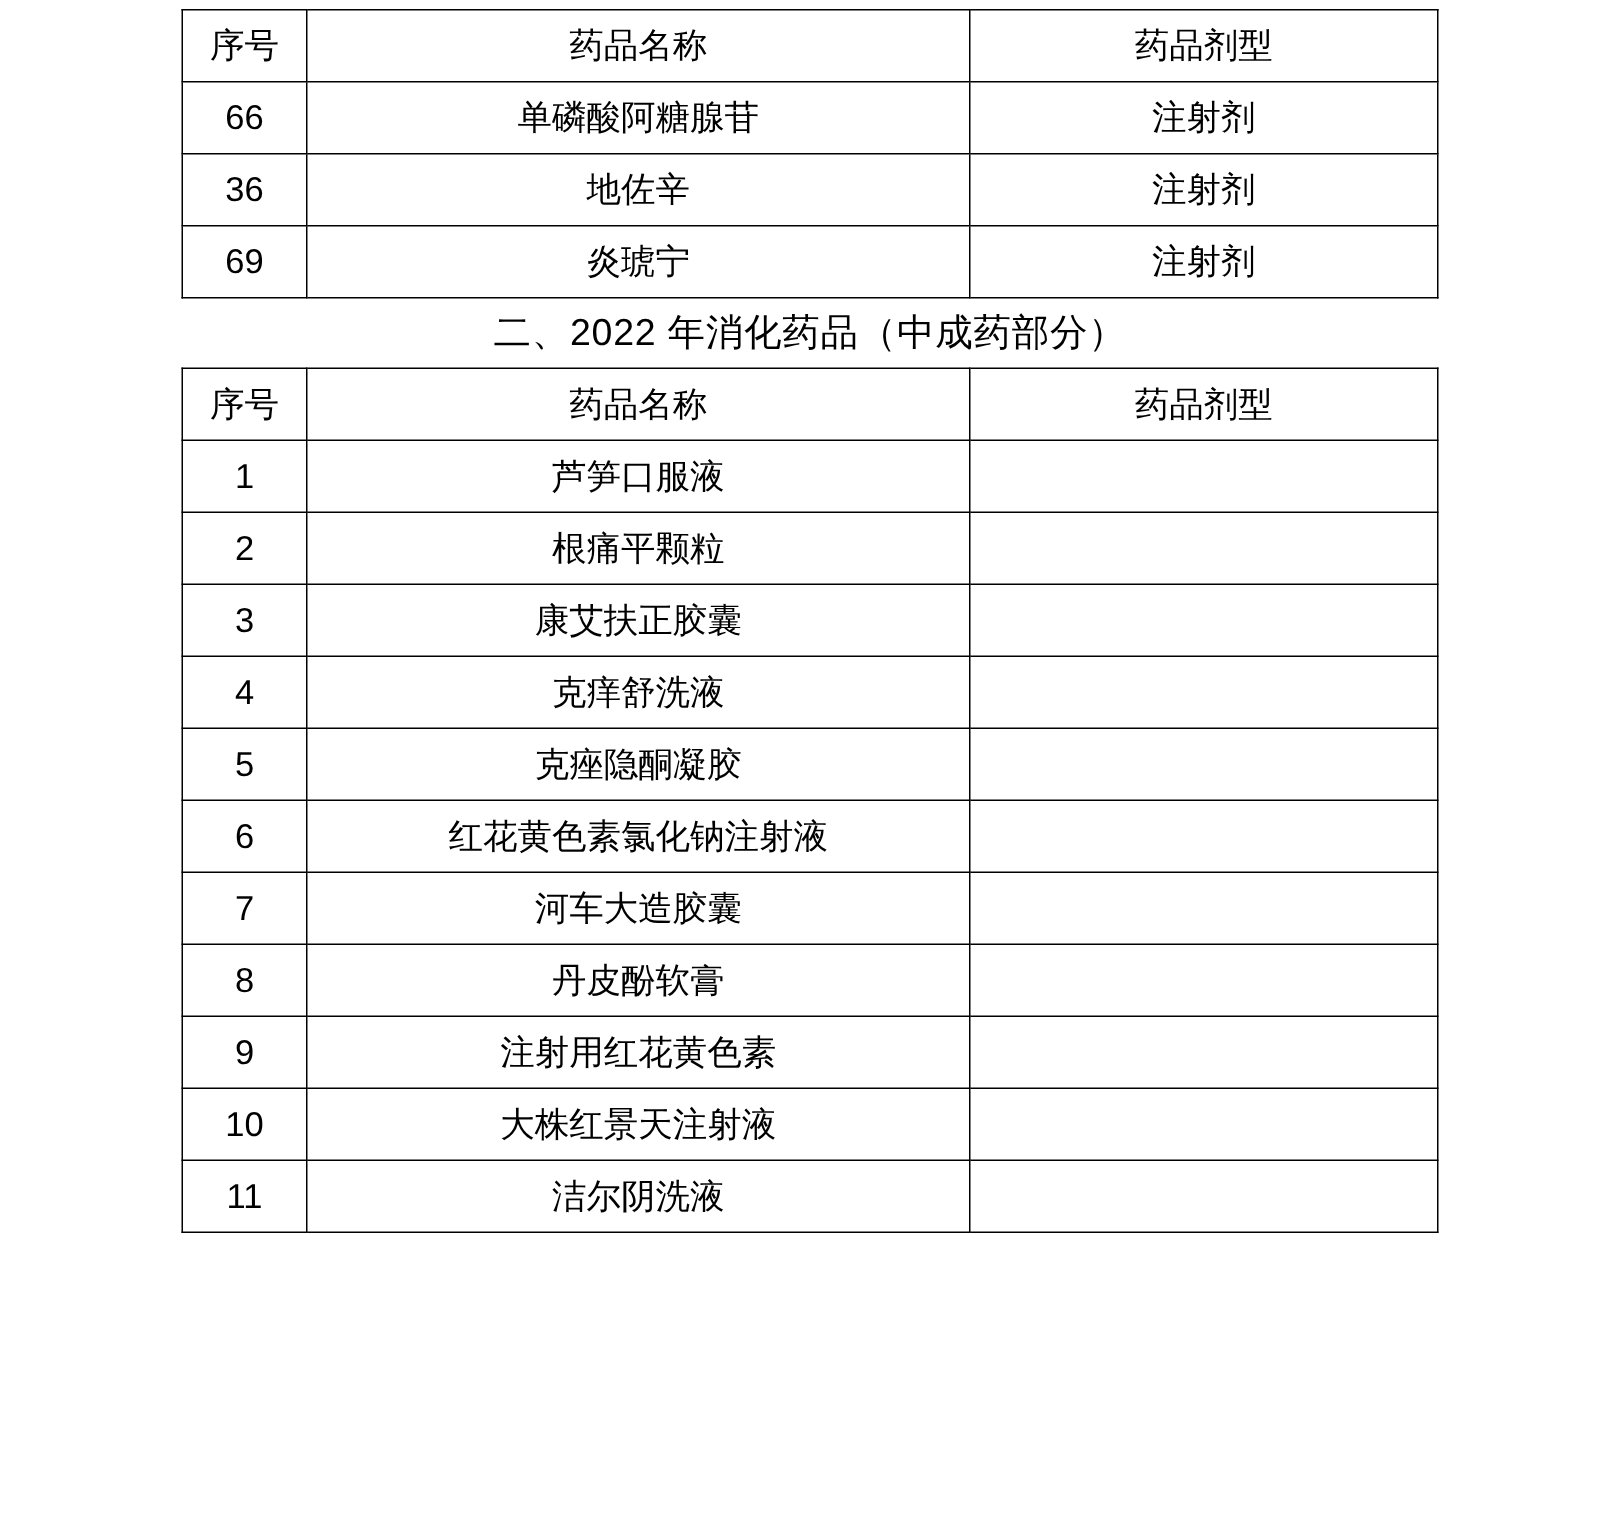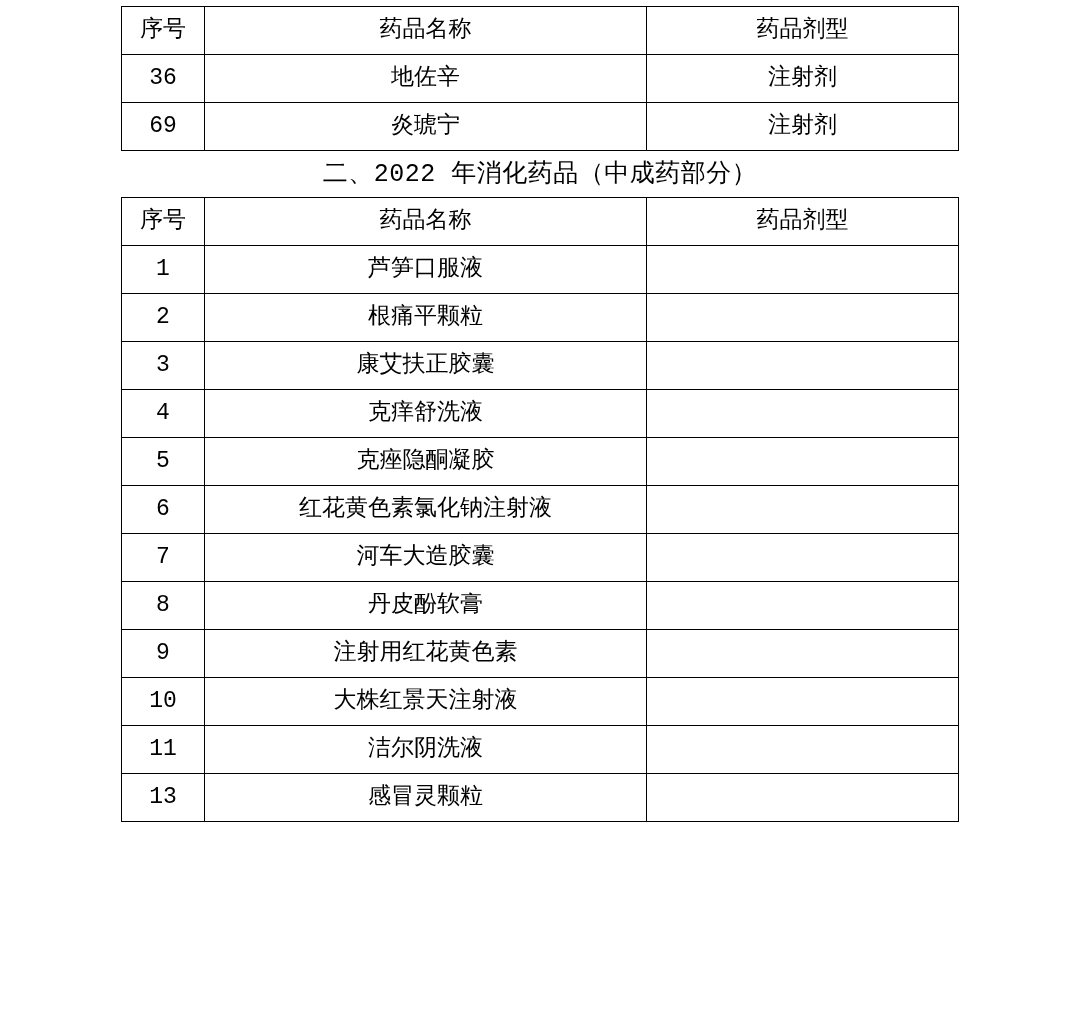--- a/index.html
+++ b/index.html
@@ -26,51 +26,56 @@
     margin: 0 auto;
     width: 812px;
     table-layout: fixed;
   }
   table.doc-table td {
     border: 1px solid #000000;
     height: 47px;
     text-align: center;
     vertical-align: middle;
     font-size: 23px;
-    font-family: Liberation Mono, monospace;
+    font-family: Liberation Sans, sans-serif;
     padding: 0 4px;
     line-height: 1.2;
   }
   .col-no { width: 74px; }
   .col-name { width: 433px; }
   .col-form { width: 303px; }
 
   .section-title {
     text-align: center;
     font-size: 25px;
-    font-family: Liberation Mono, monospace;
+    font-family: Liberation Sans, sans-serif;
     margin: 6px 0 5px 0;
     letter-spacing: 0.5px;
     line-height: 1.4;
   }
   .spacer-top { height: 6px; }
 </style>
 </head>
 <body>
 
 <div class="page">
 
   <div class="spacer-top"></div>
 
   <table class="doc-table">
     <tbody>
       <tr>
         <td class="col-no">序号</td>
         <td class="col-name">药品名称</td>
         <td class="col-form">药品剂型</td>
+      </tr>
+      <tr>
+        <td class="col-no">66</td>
+        <td class="col-name">单磷酸阿糖腺苷</td>
+        <td class="col-form">注射剂</td>
       </tr>
       <tr>
         <td class="col-no">36</td>
         <td class="col-name">地佐辛</td>
         <td class="col-form">注射剂</td>
       </tr>
       <tr>
         <td class="col-no">69</td>
         <td class="col-name">炎琥宁</td>
         <td class="col-form">注射剂</td>
@@ -135,21 +140,16 @@
       <tr>
         <td class="col-no">10</td>
         <td class="col-name">大株红景天注射液</td>
         <td class="col-form"></td>
       </tr>
       <tr>
         <td class="col-no">11</td>
         <td class="col-name">洁尔阴洗液</td>
         <td class="col-form"></td>
       </tr>
-      <tr>
-        <td class="col-no">13</td>
-        <td class="col-name">感冒灵颗粒</td>
-        <td class="col-form"></td>
-      </tr>
     </tbody>
   </table>
 
 </div>
 
 </body></html>

